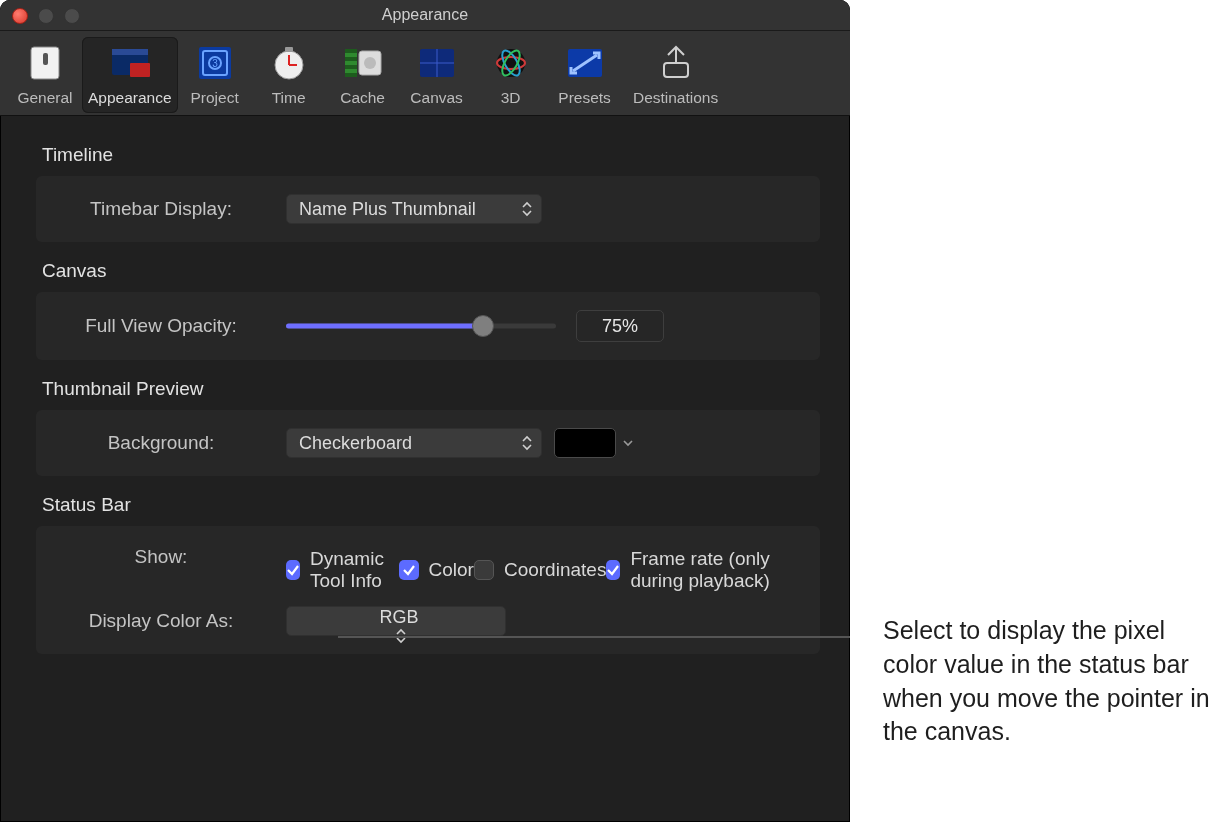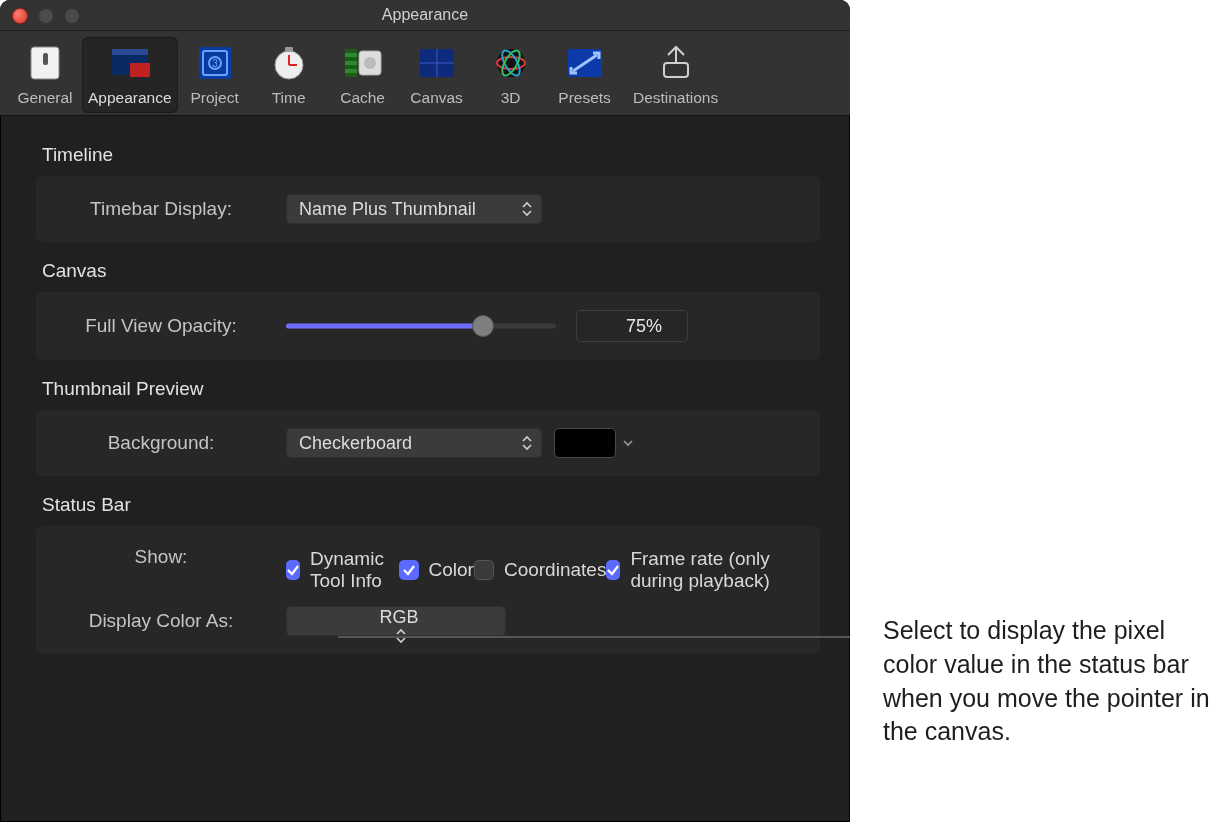--- a/index.html
+++ b/index.html
@@ -182,21 +182,20 @@
     width: 86px;
     height: 30px;
     border: 1px solid #3e3e3e;
     border-radius: 5px;
     display: flex;
     align-items: center;
     justify-content: center;
     color: #e6e6e6;
     font-size: 18px;
     background: #262626;
-    padding-left: 24px;
   }
   .color-well-wrap {
     display: flex;
     align-items: center;
     gap: 6px;
   }
   .color-well {
     width: 60px;
     height: 28px;
     border-radius: 5px;

